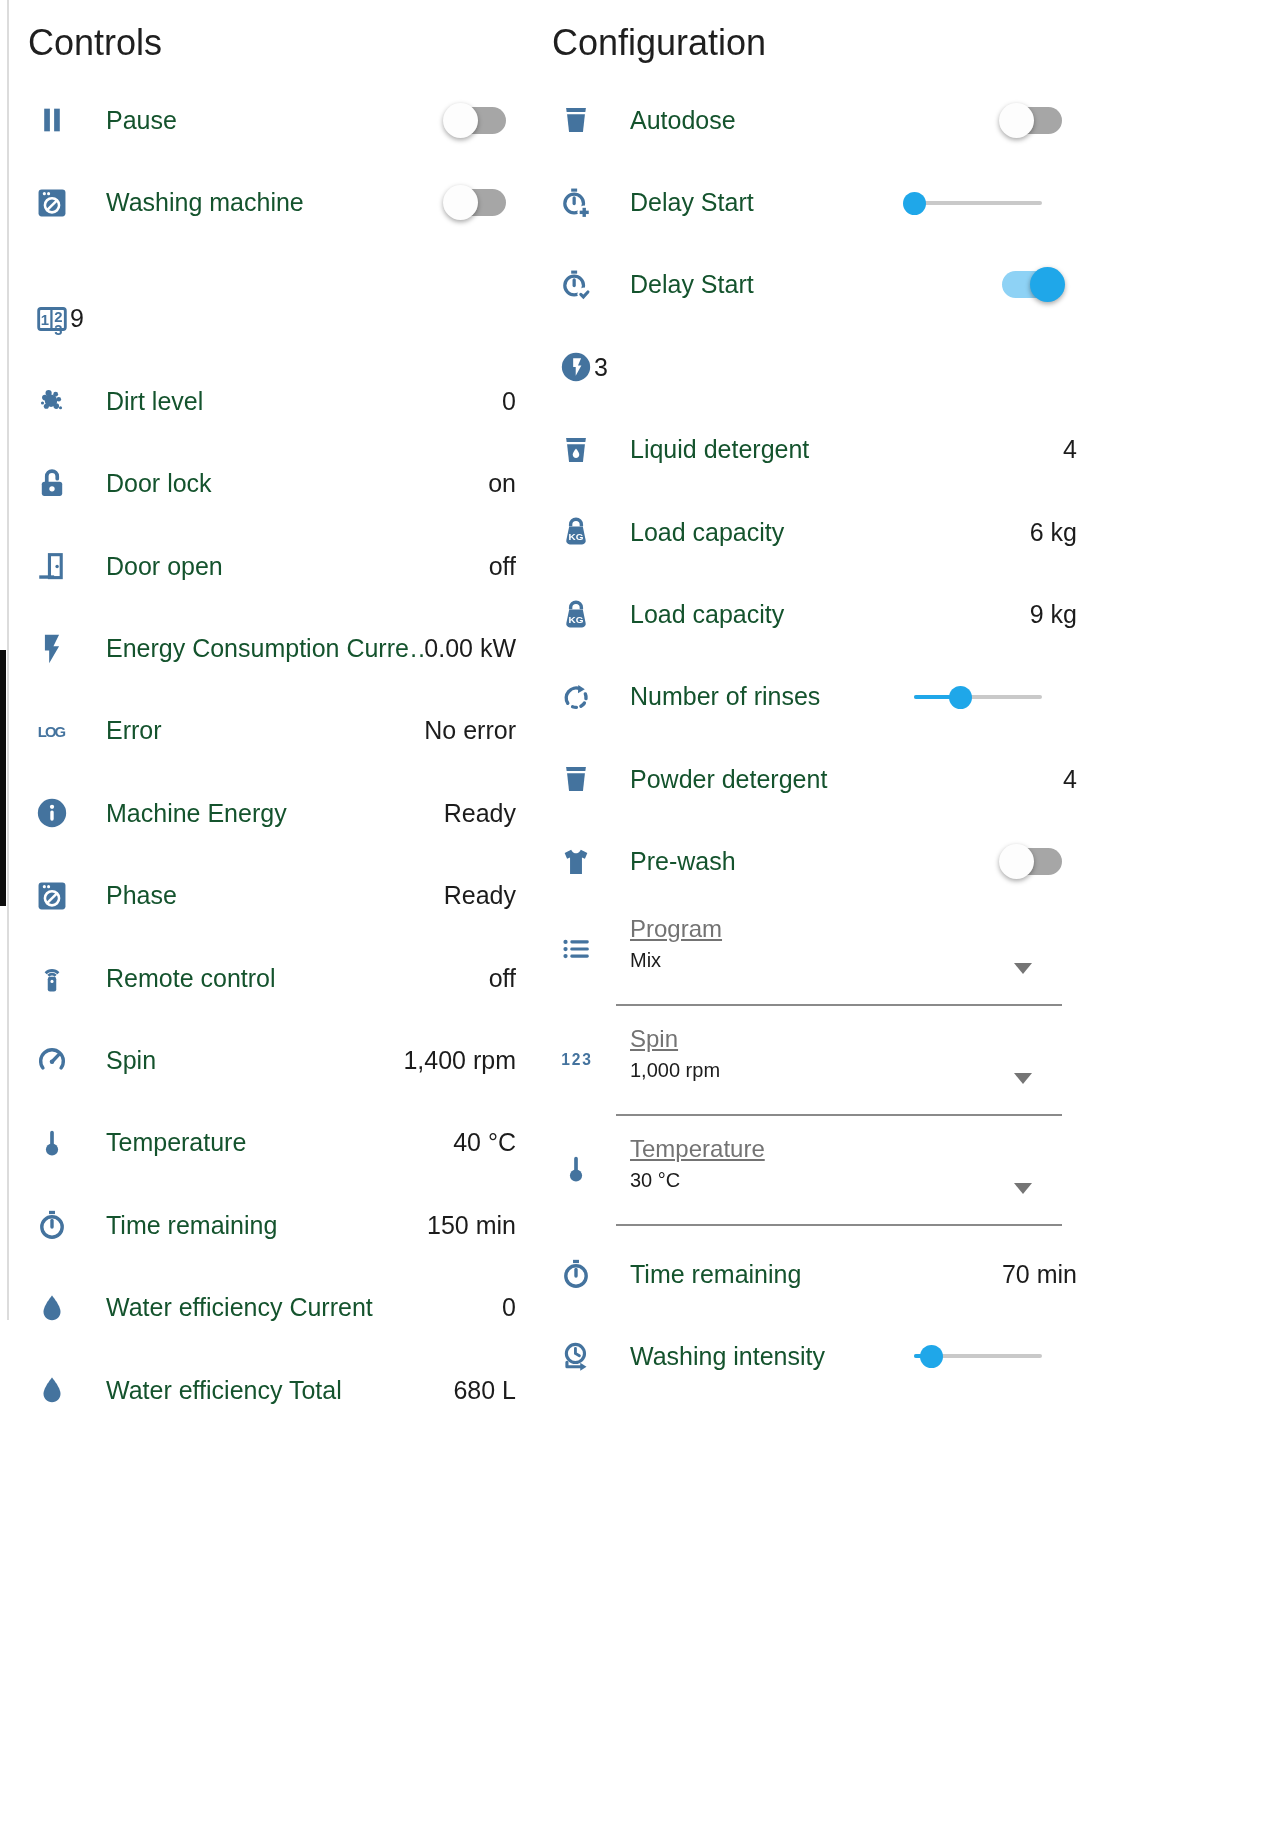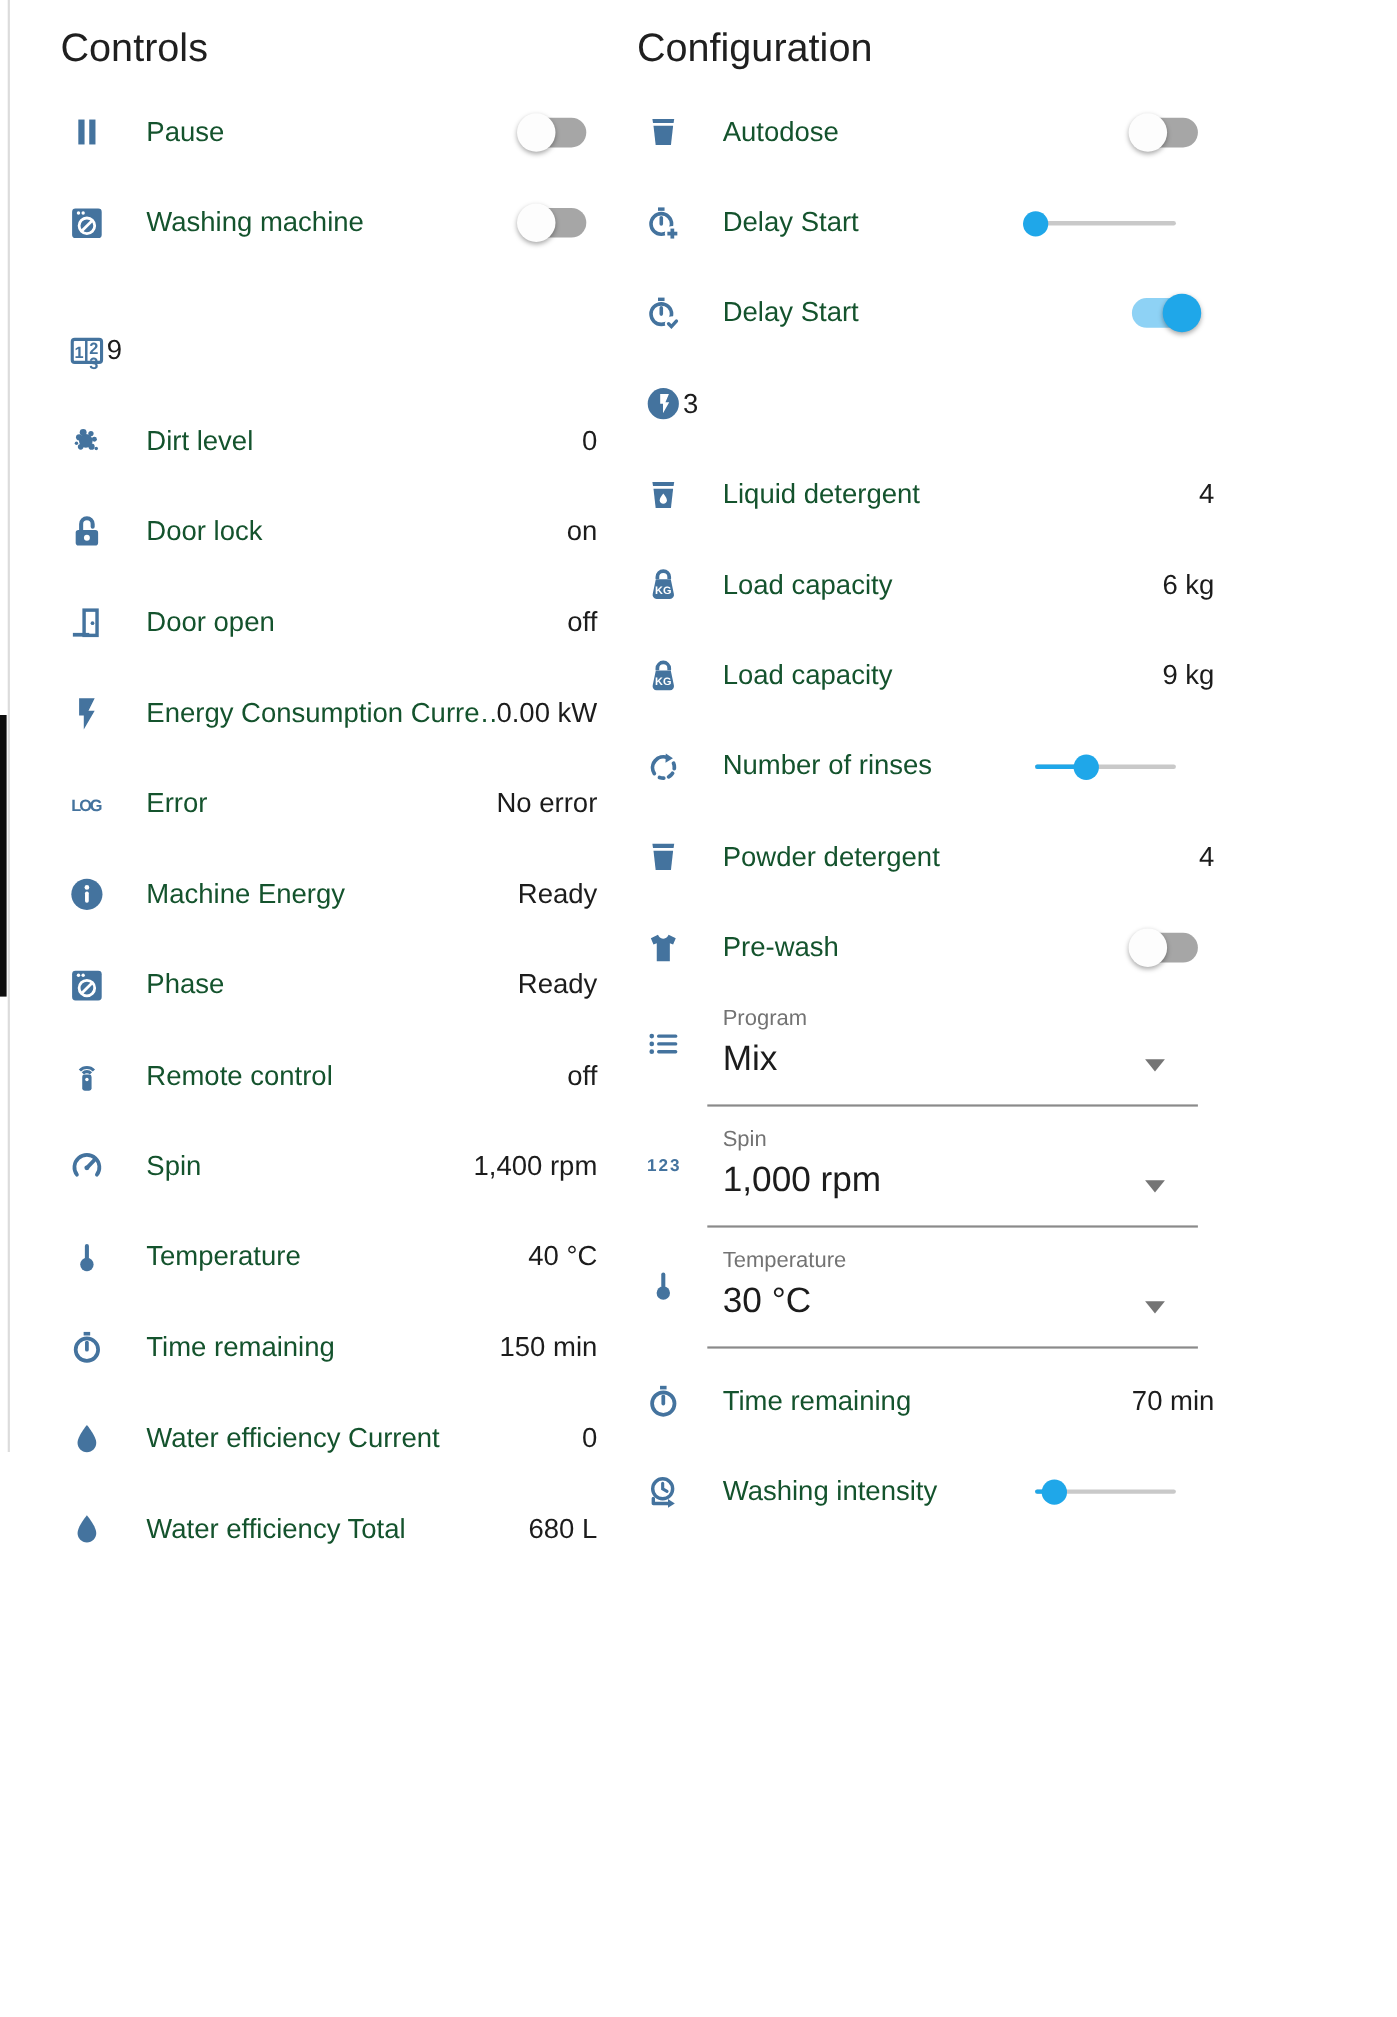--- a/index.html
+++ b/index.html
@@ -1,18 +1,18 @@
 <!DOCTYPE html>
 <html><head>
 <meta charset="utf-8">
 <style>
   html,body{margin:0;padding:0;}
   body{width:1270px;height:1834px;background:#ffffff;position:relative;overflow:hidden;
        font-family:"Liberation Sans", sans-serif;color:#1c1c1c;}
-  .col{position:absolute;top:0;padding-left:27px;}
+  .col{position:absolute;top:0;}
   .col-left{left:0;width:530px;padding-top:14px;}
   .col-right{left:528px;width:560px;padding-top:14px;}
   .section-title{height:58px;display:flex;align-items:center;font-size:36px;color:#1f1f1f;}
   .col-left .section-title{padding-left:28px;}
   .col-right .section-title{padding-left:24px;}
   .rows{margin-top:7px;}
   .gap{height:27px;}
   .row{display:flex;align-items:center;height:82.4px;}
   .col-left .row{padding:0 14px 0 34px;}
   .col-right .row{padding:0 11px 0 30px;}
@@ -30,22 +30,22 @@
   .toggle.on .tg-thumb{left:auto;right:-3px;background:#1fa7e9;}
   
   .slider{position:relative;width:128px;height:24px;flex:none;margin-right:35px;}
   .sl-track{position:absolute;left:0;right:0;top:10px;height:4px;background:#c9c9c9;border-radius:2px;}
   .sl-fill{position:absolute;left:0;top:10px;height:4px;background:#1fa7e9;border-radius:2px;}
   .sl-thumb{position:absolute;top:1px;width:23px;height:23px;border-radius:50%;background:#1fa7e9;margin-left:-11px;}
   
   .dd-row{height:110px;position:relative;display:flex;padding-left:30px;}
   .dd-row .icon{margin-top:28px;}
   .dd-field{margin-left:36px;padding-top:12px;}
-  .dd-label{font-size:20px;color:#737373;}
-  .dd-value{font-size:32px;color:#1c1c1c;margin-top:6px;}
+  .dd-label{font-size:24px;color:#737373;text-decoration:underline;}
+  .dd-value{font-size:20px;color:#1c1c1c;margin-top:6px;}
   .dd-underline{position:absolute;left:88px;right:26px;bottom:7px;height:2px;background:#8a8a8a;}
   .dd-arrow{position:absolute;right:56px;top:60px;width:0;height:0;
             border-left:9px solid transparent;border-right:9px solid transparent;border-top:11px solid #757575;}
   
   .scroll-track{position:absolute;left:7px;top:0;width:2px;height:1320px;background:#dcdcdc;}
   .scroll-thumb{position:absolute;left:0;top:650px;width:6px;height:256px;background:#0d0d0d;}
   svg{display:block;}
 </style>
 </head>
 <body>

